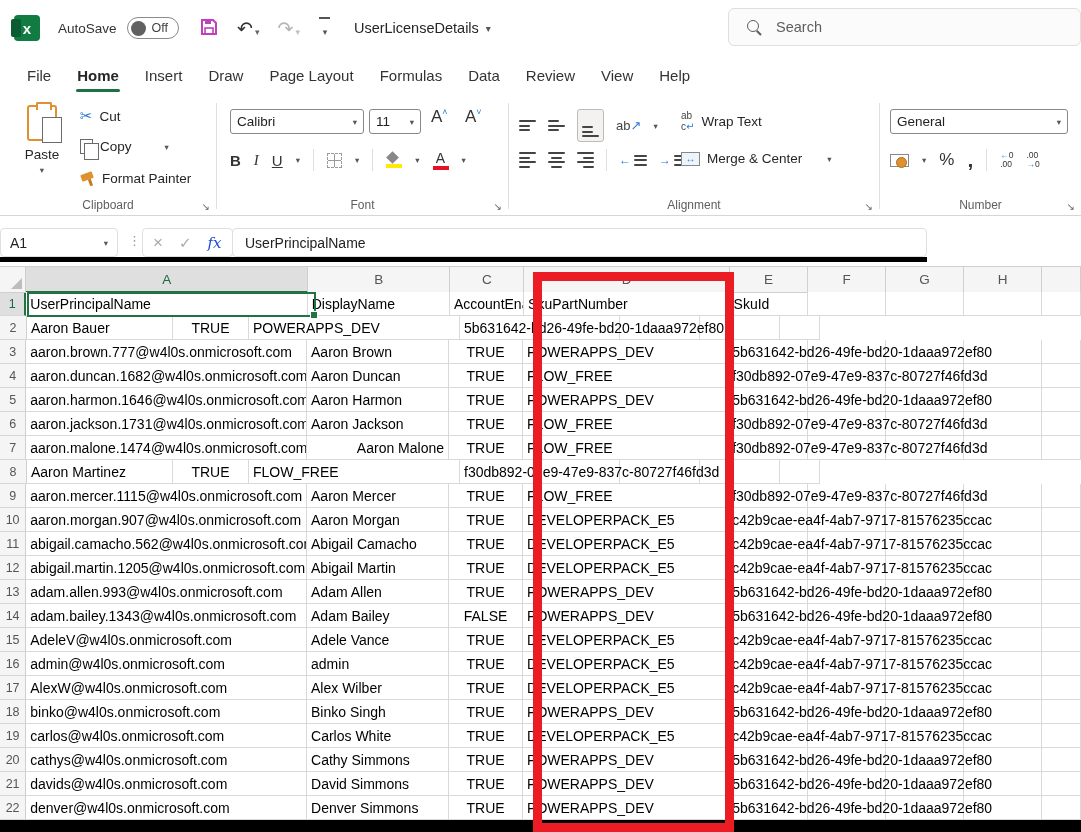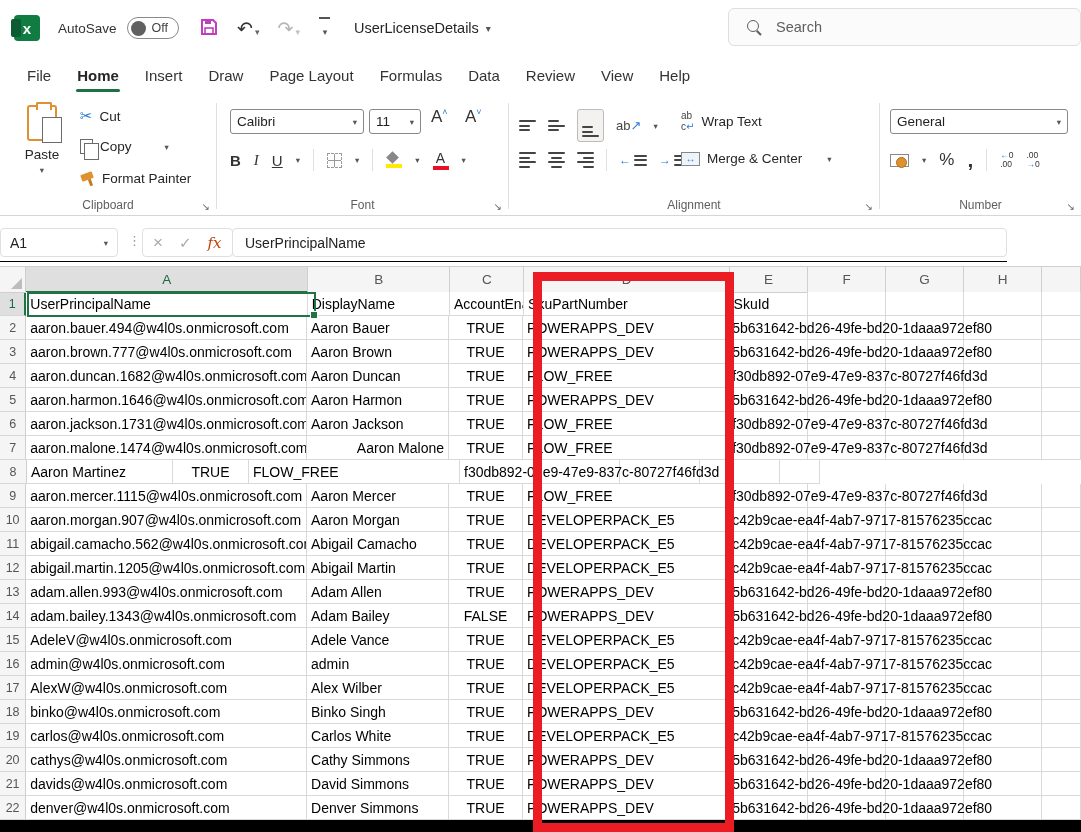--- a/index.html
+++ b/index.html
@@ -109,27 +109,27 @@
   .numfmt { position:absolute; left:10px; top:12px; width:178px; }
   .num-row { position:absolute; left:10px; top:52px; display:flex; align-items:center; gap:13px; }
   .acct-ic { width:19px; height:13px; border:1px solid #8a8886; position:relative; background:#fff; font-size:8px; color:#555; }
   .acct-ic::after { content:""; position:absolute; right:1px; top:2px; width:9px; height:9px; border-radius:50%; background:#e0912f; border:1px solid #b06f1c; }
   .pct-ic { font-size:17px; color:#333; }
   .comma-ic { font-size:21px; font-weight:bold; color:#333; line-height:0.6; }
   .dec-ic { font-size:8.5px; color:#333; line-height:1.1; text-align:left; }
   .dec-ic .ar { color:#2b7cd3; }
 
   
-  #formulabar { position:absolute; top:225px; left:0; width:1007px; height:37px; background:#fff; border-bottom:1px solid #000000; }
+  #formulabar { position:absolute; top:225px; left:0; width:927px; height:37px; background:#fff; border-bottom:5px solid #000000; }
   .namebox { position:absolute; left:0; top:3px; width:118px; height:29px; border:1px solid #e1dfdd; border-radius:4px; background:#fff; display:flex; align-items:center; justify-content:space-between; padding:0 9px; font-size:14px; color:#222; }
   .fb-dots { position:absolute; left:128px; top:8px; color:#9a9a9a; font-size:13px; letter-spacing:0; }
   .fb-btns { position:absolute; left:142px; top:3px; height:29px; border:1px solid #e1dfdd; border-radius:4px; display:flex; align-items:center; padding:0 10px; gap:16px; background:#fff; }
   .fb-x { color:#a9a9a9; font-size:17px; }
   .fb-check { color:#a9a9a9; font-size:15px; }
-  .fb-fx { font-family:"DejaVu Serif","Liberation Serif",serif; font-style:italic; font-size:15px; color:#c2410c; }
+  .fb-fx { font-family:"DejaVu Serif","Liberation Serif",serif; font-style:italic; font-size:15px; color:#1d4ed8; }
   .fb-input { position:absolute; left:232px; top:3px; right:0; height:29px; border:1px solid #e1dfdd; border-radius:4px; background:#fff; display:flex; align-items:center; padding:0 12px; font-size:14px; color:#222; }
 
   
   #grid { position:absolute; top:266px; left:0; width:1081px; height:566px; background:#fff; }
   #colheaders { display:flex; height:26px; background:#f5f5f5; border-top:1px solid #d0cece; }
   .corner { width:27px; height:26px; background:#f5f5f5; border-right:1px solid #cfcfcf; border-bottom:1px solid #cfcfcf; position:relative; }
   .corner::after { content:""; position:absolute; right:3px; bottom:3px; border-left:11px solid transparent; border-bottom:11px solid #bdbdbd; }
   .colhdr { height:26px; border-right:1px solid #cfcfcf; border-bottom:1px solid #cfcfcf; background:#f5f5f5; display:flex; align-items:center; justify-content:center; font-size:13.5px; color:#555; }
   .colhdr.selected { background:#dfdfdf; color:#1c6b41; border-bottom:2px solid #217346; font-weight:normal; }
   .sheetrow { display:flex; height:24px; }
@@ -386,23 +386,20 @@
           <div class="cell spill" style="width: 80px;">
             <span>SkuId</span>
           </div>
           <div class="cell" style="width: 80px;"></div>
           <div class="cell" style="width: 80px;"></div>
           <div class="cell" style="width: 80px;"></div>
           <div class="cell" style="width: 40px;"></div>
         </div>
         <div class="sheetrow">
           <div class="rowhdr">2</div>
-          <div class="cell" style="width: 289px;">
-            <span>aaron.bauer.494@w4l0s.onmicrosoft.com</span>
-          </div>
           <div class="cell" style="width: 146px;">
             <span>Aaron Bauer</span>
           </div>
           <div class="cell center" style="width: 76px;">
             <span>TRUE</span>
           </div>
           <div class="cell" style="width: 211px;">
             <span>POWERAPPS_DEV</span>
           </div>
           <div class="cell spill" style="width: 80px;">

